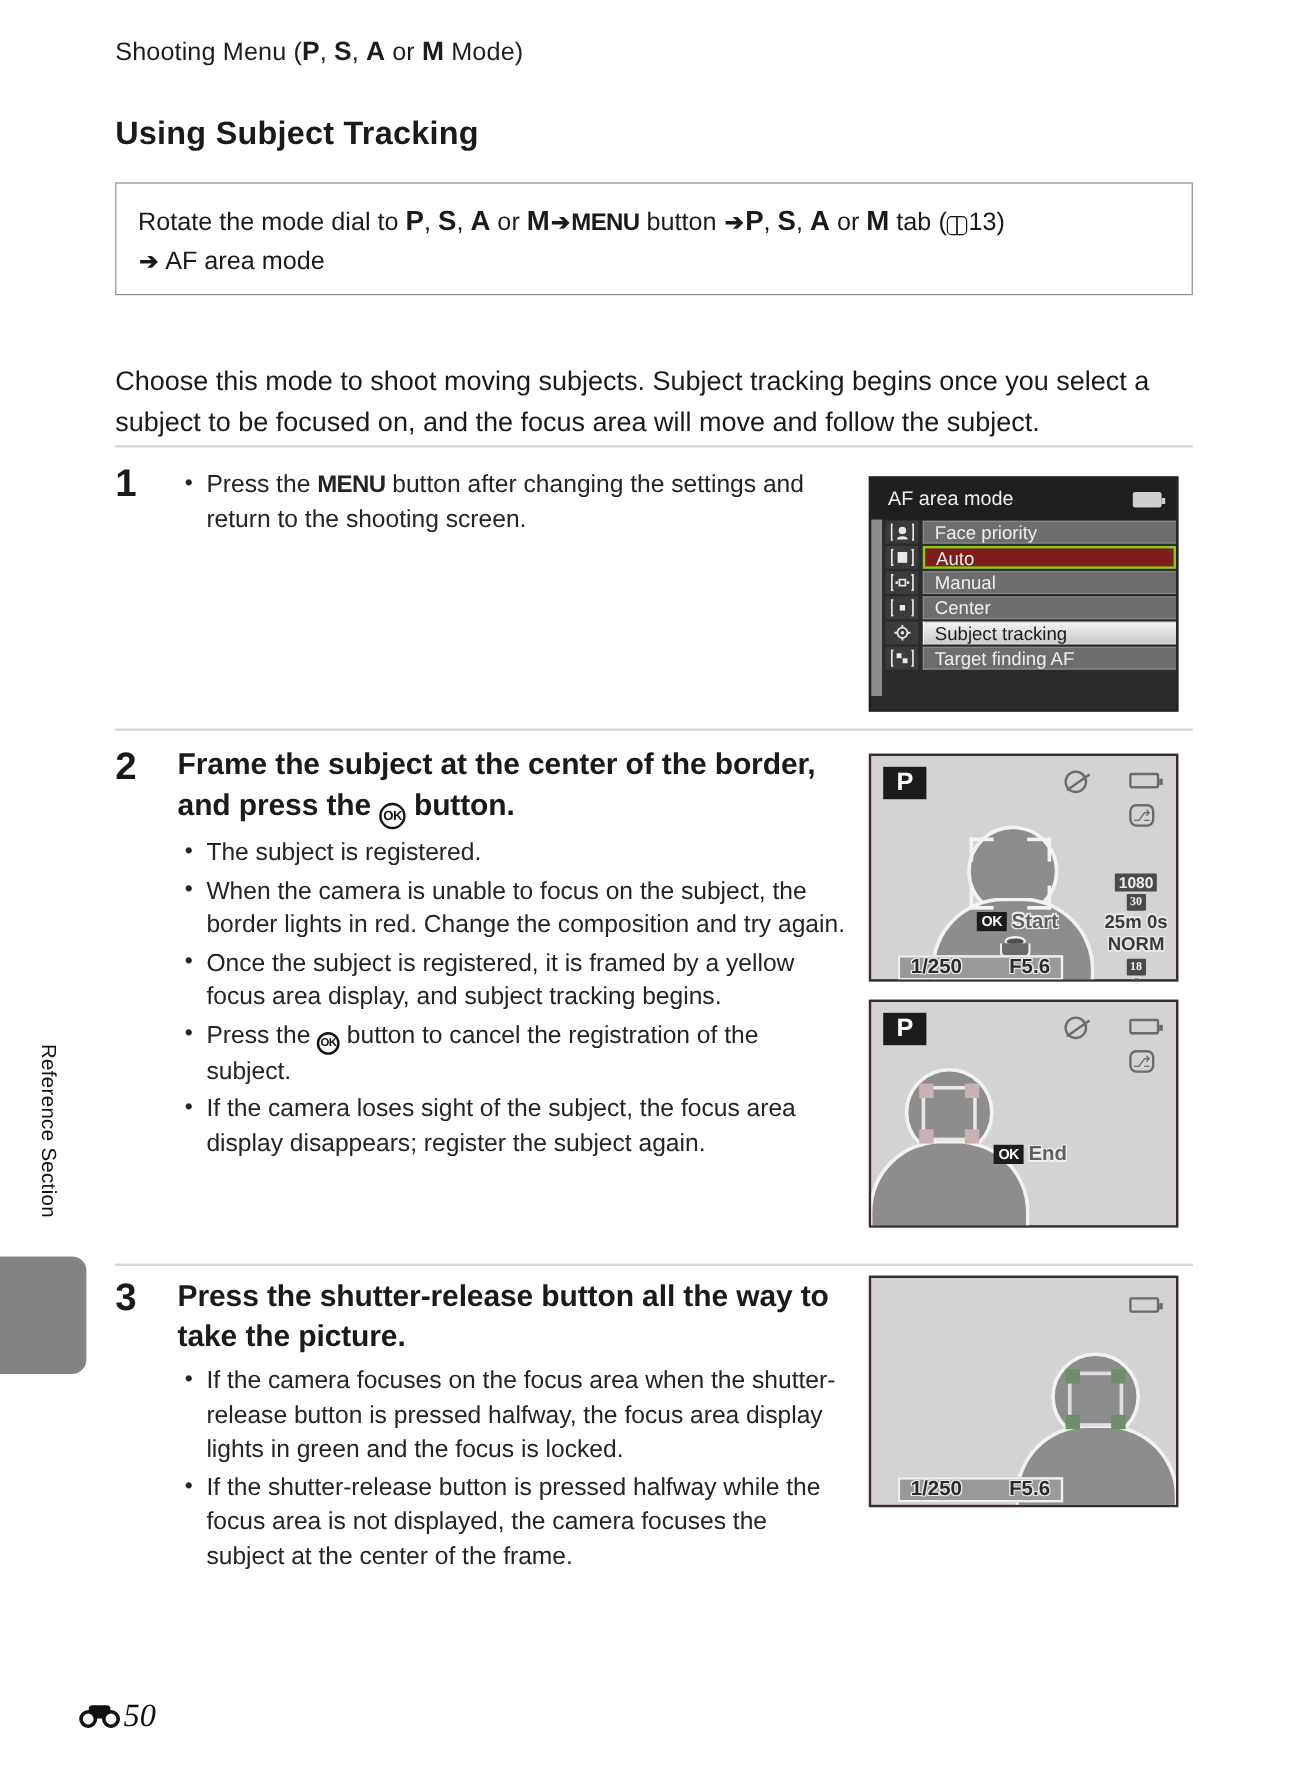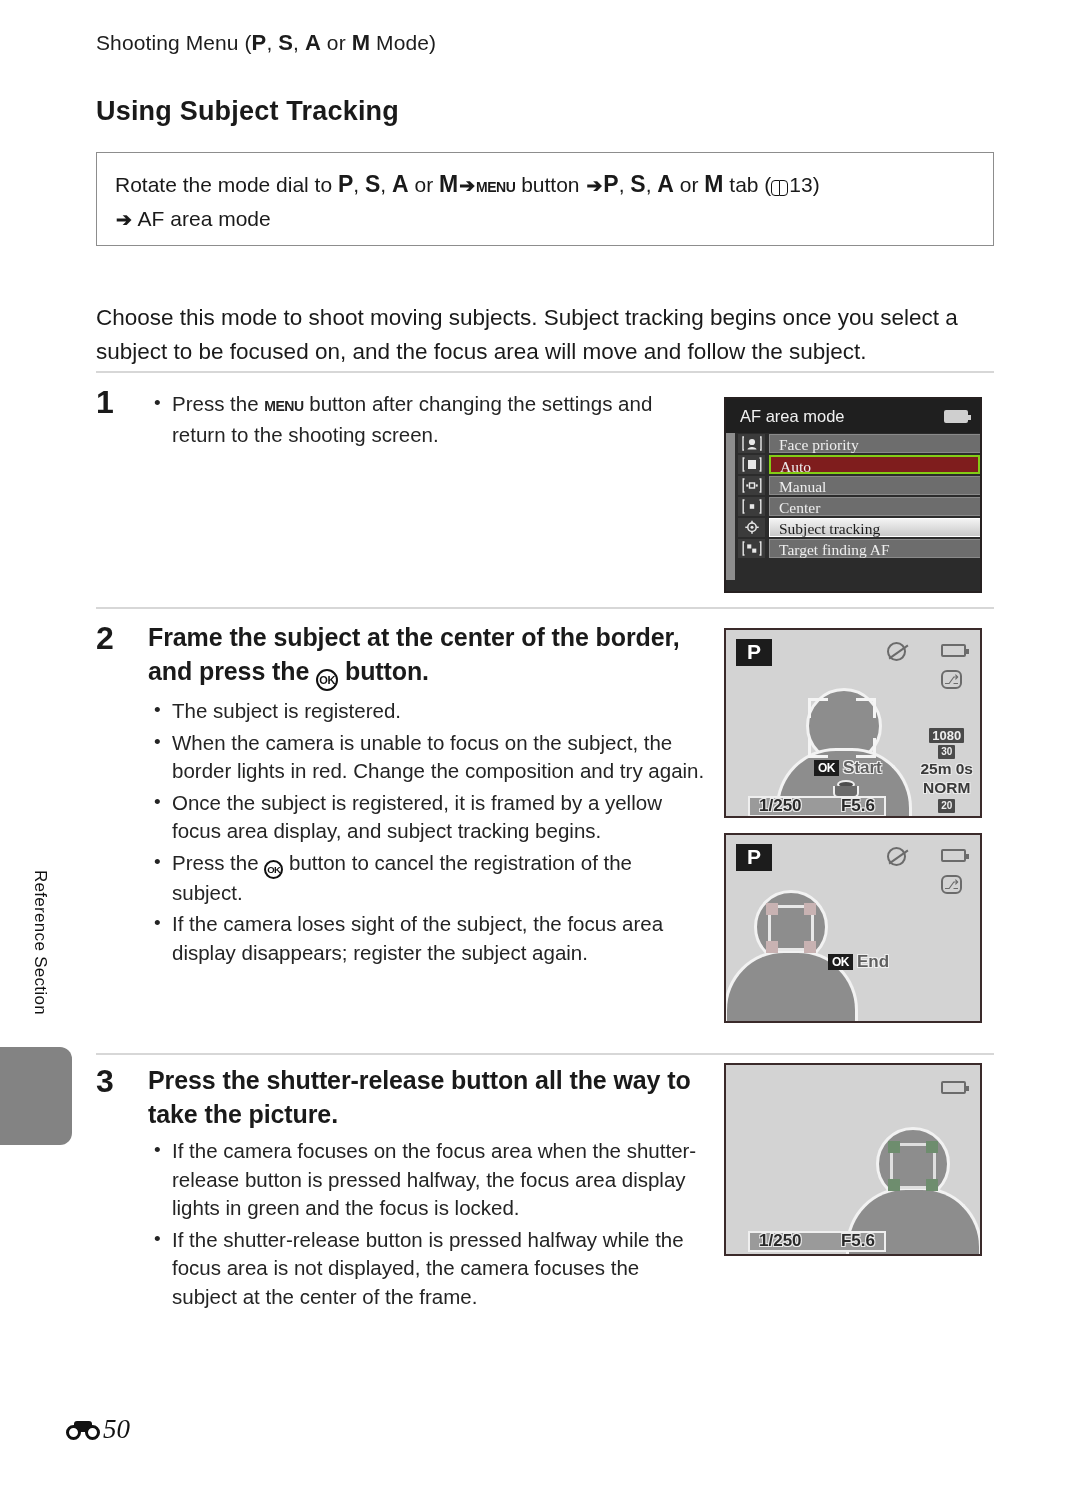--- a/index.html
+++ b/index.html
@@ -27,21 +27,21 @@
 
   
   .nav-box {
     position: absolute; left: 96px; top: 152px;
     width: 898px; height: 94px;
     border: 1.5px solid #8d8d8d;
     padding: 16px 18px 0 18px;
   }
   .nav-line { font-size: 21px; line-height: 31px; white-space: nowrap; }
   .nav-line .bold { font-weight: bold; font-size: 23px; }
-  .menu-word { font-weight: bold; font-size: 14px; letter-spacing: -.5px; font-family: "Liberation Sans", sans-serif; }
+  .menu-word { font-weight: bold; font-size: 20px; letter-spacing: -.5px; font-family: "Liberation Sans", sans-serif; }
   .arrow { font-weight: bold; font-size: 19px; padding: 0 1px; }
 
   
   .bookicon {
     display: inline-block; width: 17px; height: 14px;
     position: relative; vertical-align: -2px; margin-right: 1px;
   }
   .bookicon::before, .bookicon::after {
     content: ""; position: absolute; top: 0; width: 7px; height: 14px;
     border: 1.6px solid #111; border-radius: 1px 4px 4px 1px;
@@ -131,21 +131,21 @@
     width: 24px; height: 13px; border: 2px solid #cfcfcf; border-radius: 2px;
     position: relative; background: #cfcfcf;
   }
   .battery::after {
     content: ""; position: absolute; right: -5px; top: 3px;
     width: 3px; height: 5px; background: #cfcfcf;
   }
   .menu-list { position: relative; padding-left: 12px; }
   .menu-row {
     display: flex; align-items: center; height: 20.5px;
-    margin-bottom: 0.5px; position: relative; font-family: Liberation Serif, serif;
+    margin-bottom: 0.5px; position: relative;
   }
   .menu-row .ico {
     width: 27px; height: 19px; background: #3b3b3b;
     display: flex; align-items: center; justify-content: center;
     margin-right: 4px; flex: 0 0 27px;
   }
   .menu-row .lbl {
     flex: 1; background: #6d6d6d; color: #eeeeee; font-size: 15.5px;
     height: 19px; line-height: 19px; padding-left: 9px;
     border: 1px solid #8a8a8a; border-right: none;
@@ -270,21 +270,21 @@
   .rightinfo {
     position: absolute; right: 7px; text-align: center;
     font-weight: bold; color: #3a3a3a; font-size: 15.5px; line-height: 19px;
     text-shadow: -1px -1px 0 #e9e9e9, 1px -1px 0 #e9e9e9, -1px 1px 0 #e9e9e9, 1px 1px 0 #e9e9e9;
   }
   .rightinfo .row { display: flex; align-items: center; justify-content: flex-end; gap: 2px; white-space: nowrap; flex-direction: column; }
   .tagbox {
     background: #4a4a4a; color: #eeeeee; padding: 0 3px; font-size: 13px;
     line-height: 15px; text-shadow: none; border-radius: 1px;
   }
-  .tagbox.sm { font-size: 10px; line-height: 14px; }
+  .tagbox.sm { font-size: 10px; line-height: 14px; font-family: Liberation Serif, serif; }
 
   
   .vtab-text {
     position: absolute; left: 30px; top: 870px;
     writing-mode: vertical-rl;
     font-size: 17px; letter-spacing: .3px; color: #111;
   }
   .vtab-block {
     position: absolute; left: 0; top: 1047px; width: 72px; height: 98px;
     background: #838383; border-radius: 0 12px 12px 0;
@@ -501,21 +501,21 @@
       <div class="rightinfo" style="top:98px;">
         <div class="row">
           <span class="tagbox">1080</span>
             <span class="tagbox sm">30</span>
         </div>
         <div class="row">
           <span>25m 0s</span>
         </div>
         <div class="row">
           <span>NORM</span>
-            <span class="tagbox sm">20</span>
+            <span class="tagbox sm">18</span>
         </div>
         <div class="row">
           <span>[</span>
           <span>840</span>
           <span>]</span>
         </div>
       </div>
     </div>
   </div>
 

